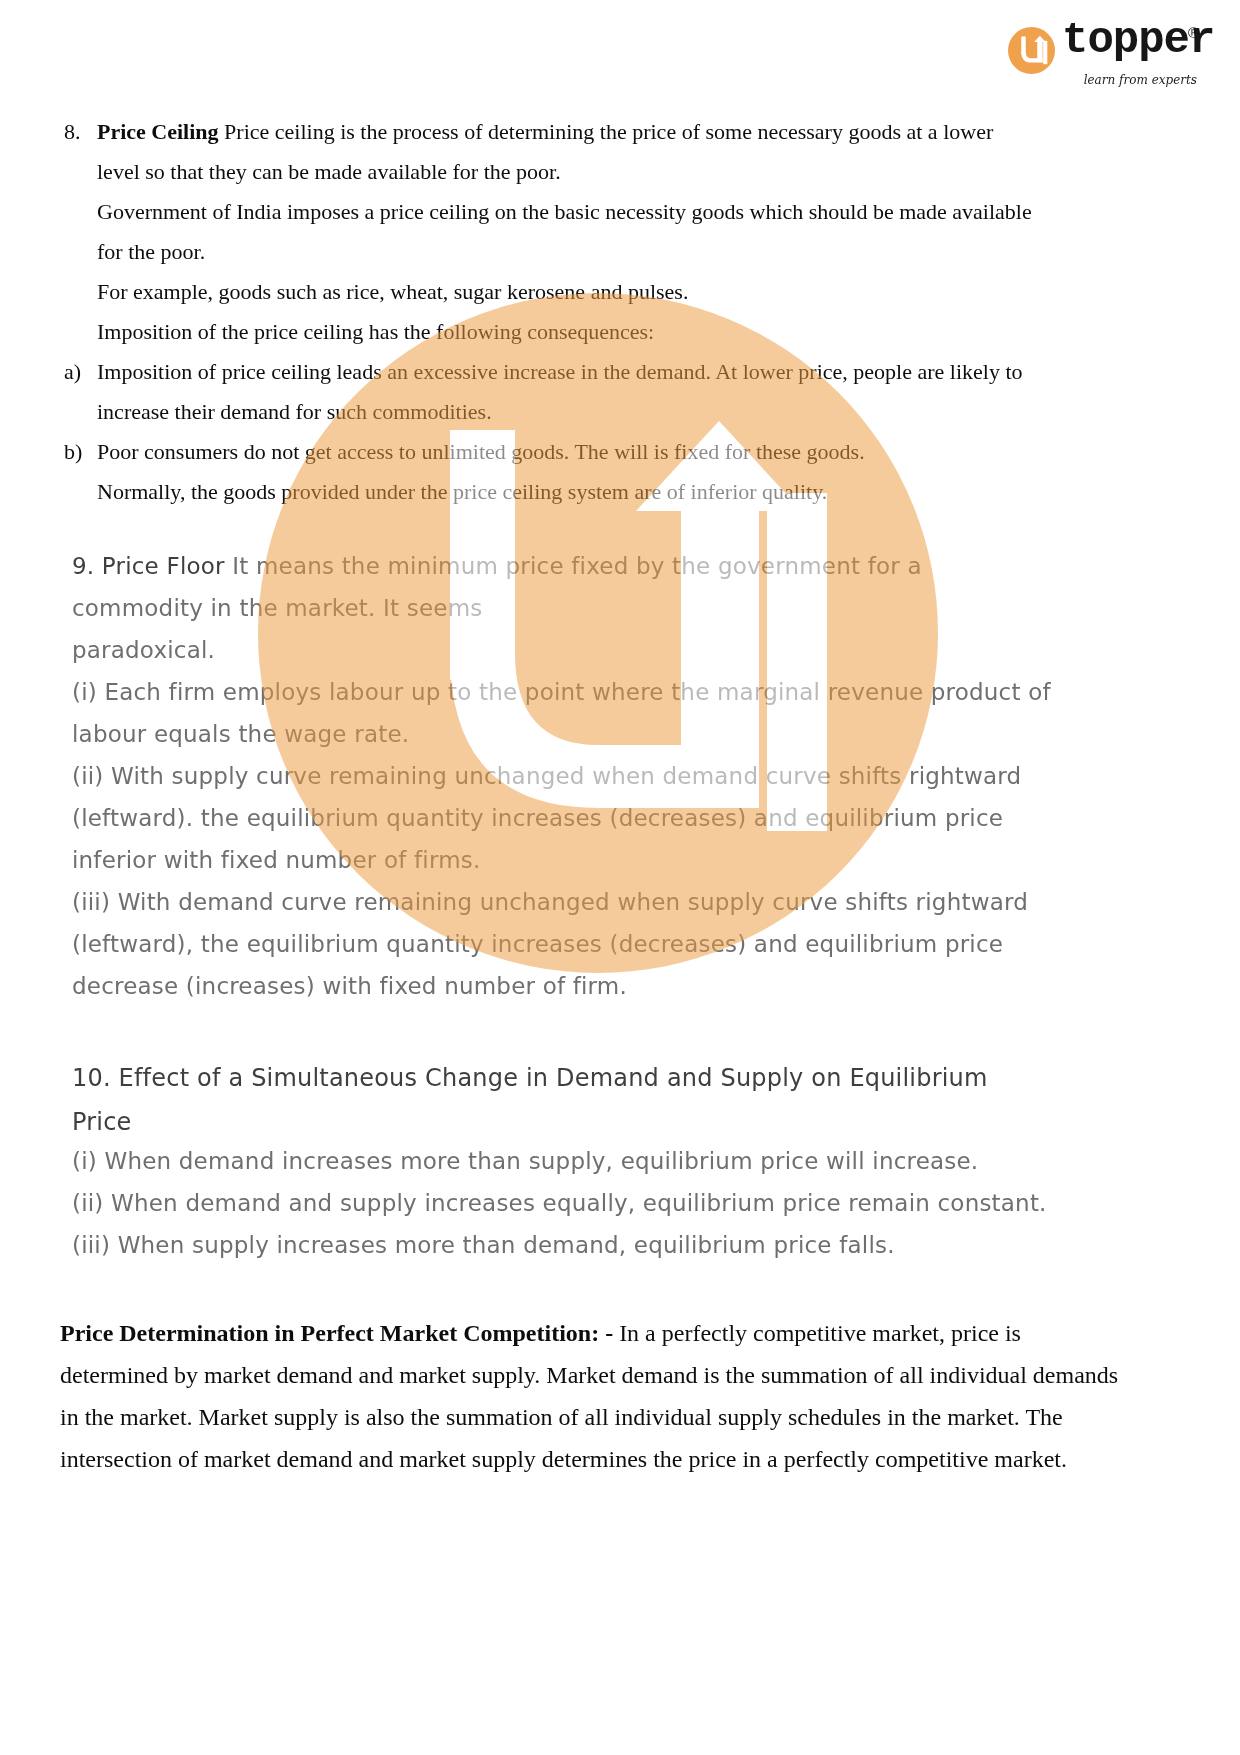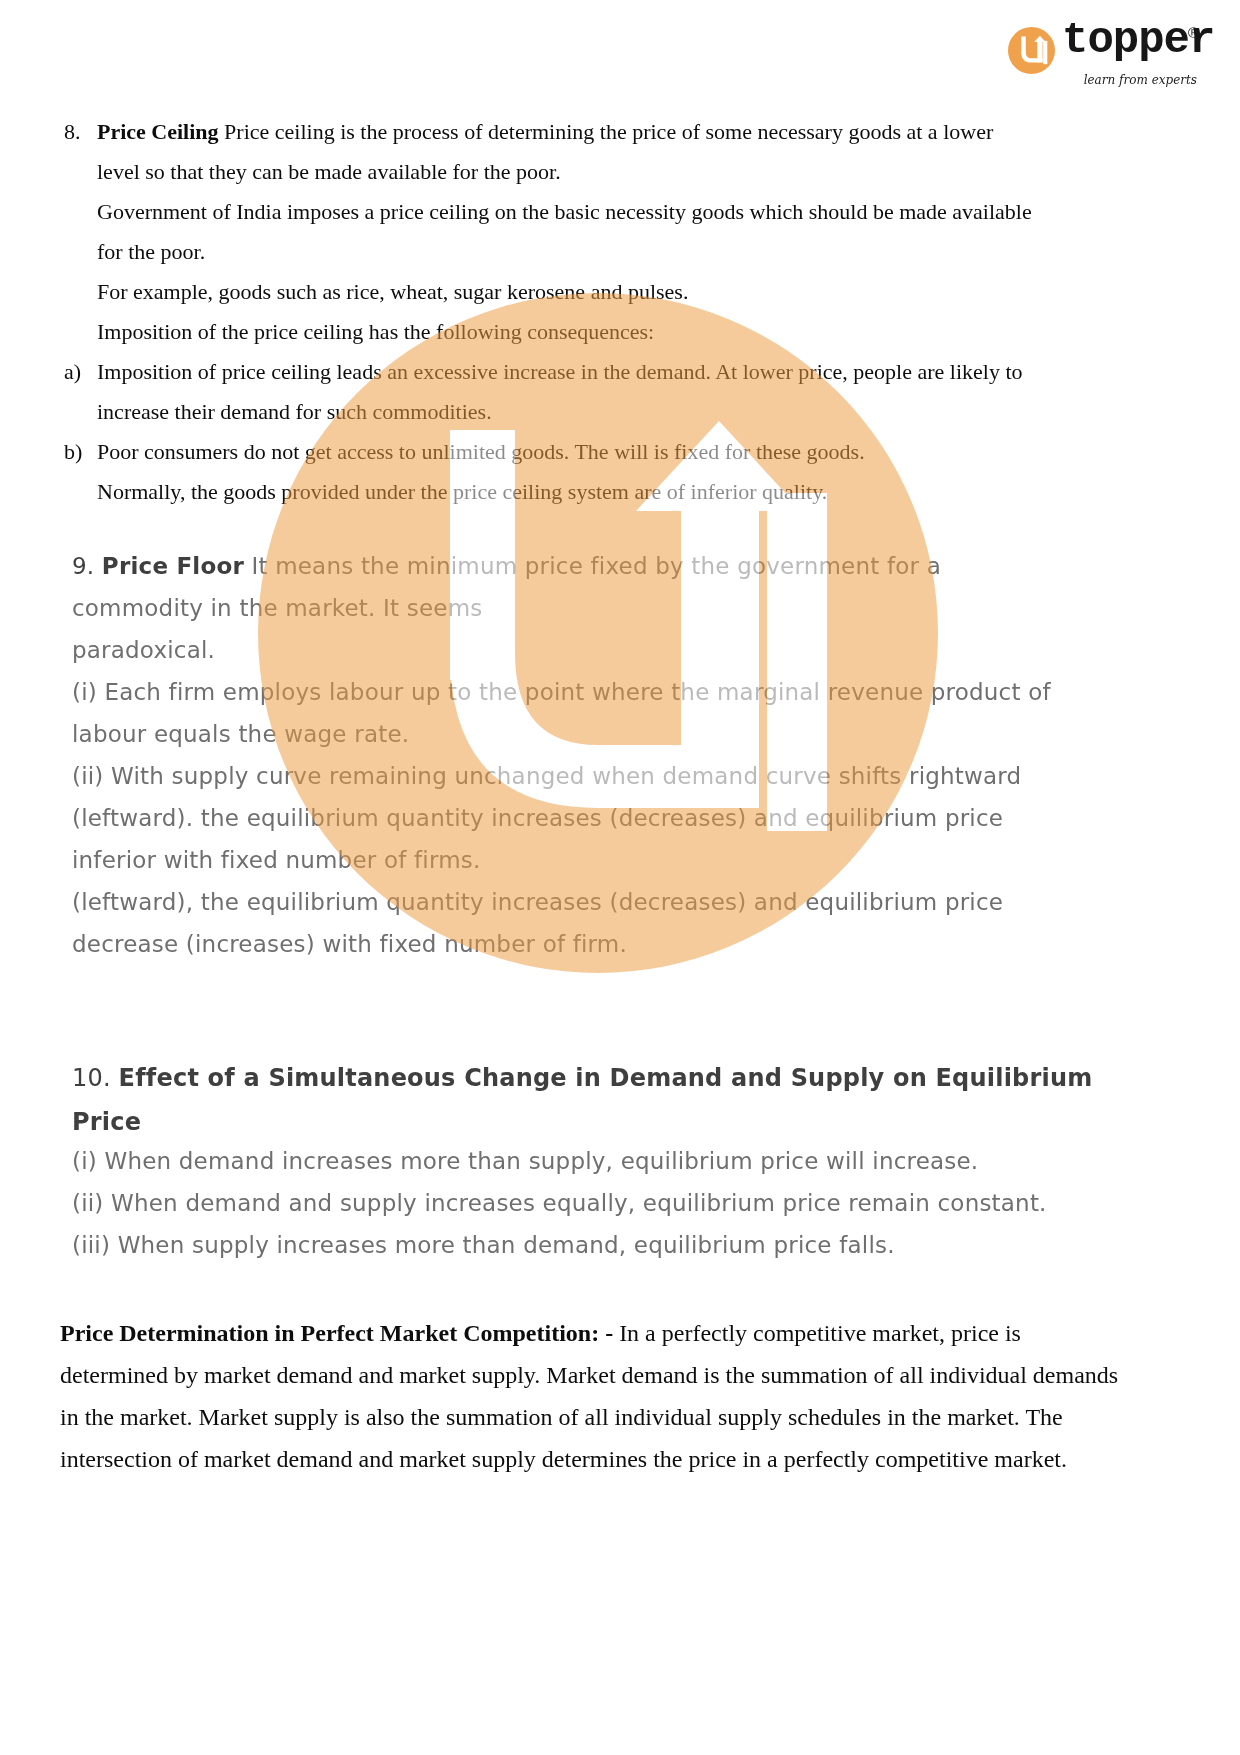--- a/index.html
+++ b/index.html
@@ -10,21 +10,21 @@
   
   .tblock{position:absolute;white-space:nowrap;}
   .tblock .line{position:relative;}
   .marker{position:absolute;left:-33px;}
 
   .serif{font-family:"Liberation Serif",serif;color:var(--serif-text,#0d0d0d);}
   .serif .seg-b{font-weight:700;}
 
   .sans{font-family:"DejaVu Sans","Liberation Sans",sans-serif;
         color:var(--sans-body,#6f6f6f);letter-spacing:.2px;}
-  .sans .seg-b{font-weight:700;color:var(--sans-dark,#3f3f3f);}
+  .sans .seg-b{font-weight:400;color:var(--sans-dark,#3f3f3f);}
   .sans .seg-d{color:var(--sans-dark,#3f3f3f);}
 
   #sec8 {left:97px; top:112px; font-size:22px; line-height:40px;}
   #sec9 {left:72px; top:545px; font-size:23px; line-height:42px;}
   #sec10h{left:72px; top:1056px;font-size:24px; line-height:44px;}
   #sec10i{left:72px; top:1140px;font-size:23px; line-height:42px;}
   #final{left:60px; top:1312px; font-size:24px; line-height:42px;}
 
   
   #logo{position:absolute;left:1008px;top:24px;width:200px;height:64px;}
@@ -85,20 +85,21 @@
 
   <div id="sec9" class="tblock sans">
       <div class="line"><span class="seg-d">9. </span><span class="seg-b">Price Floor</span><span class="seg-n"> It means the minimum price fixed by the government for a</span></div>
       <div class="line"><span class="seg-n">commodity in the market. It seems</span></div>
       <div class="line"><span class="seg-n">paradoxical.</span></div>
       <div class="line"><span class="seg-n">(i) Each firm employs labour up to the point where the marginal revenue product of</span></div>
       <div class="line"><span class="seg-n">labour equals the wage rate.</span></div>
       <div class="line"><span class="seg-n">(ii) With supply curve remaining unchanged when demand curve shifts rightward</span></div>
       <div class="line"><span class="seg-n">(leftward). the equilibrium quantity increases (decreases) and equilibrium price</span></div>
       <div class="line"><span class="seg-n">inferior with fixed number of firms.</span></div>
+      <div class="line"><span class="seg-n">(iii) With demand curve remaining unchanged when supply curve shifts rightward</span></div>
       <div class="line"><span class="seg-n">(leftward), the equilibrium quantity increases (decreases) and equilibrium price</span></div>
       <div class="line"><span class="seg-n">decrease (increases) with fixed number of firm.</span></div>
     </div>
 
   <div id="sec10h" class="tblock sans">
       <div class="line"><span class="seg-d">10. </span><span class="seg-b">Effect of a Simultaneous Change in Demand and Supply on Equilibrium</span></div>
       <div class="line"><span class="seg-b">Price</span></div>
     </div>
   <div id="sec10i" class="tblock sans">
       <div class="line"><span class="seg-n">(i) When demand increases more than supply, equilibrium price will increase.</span></div>

